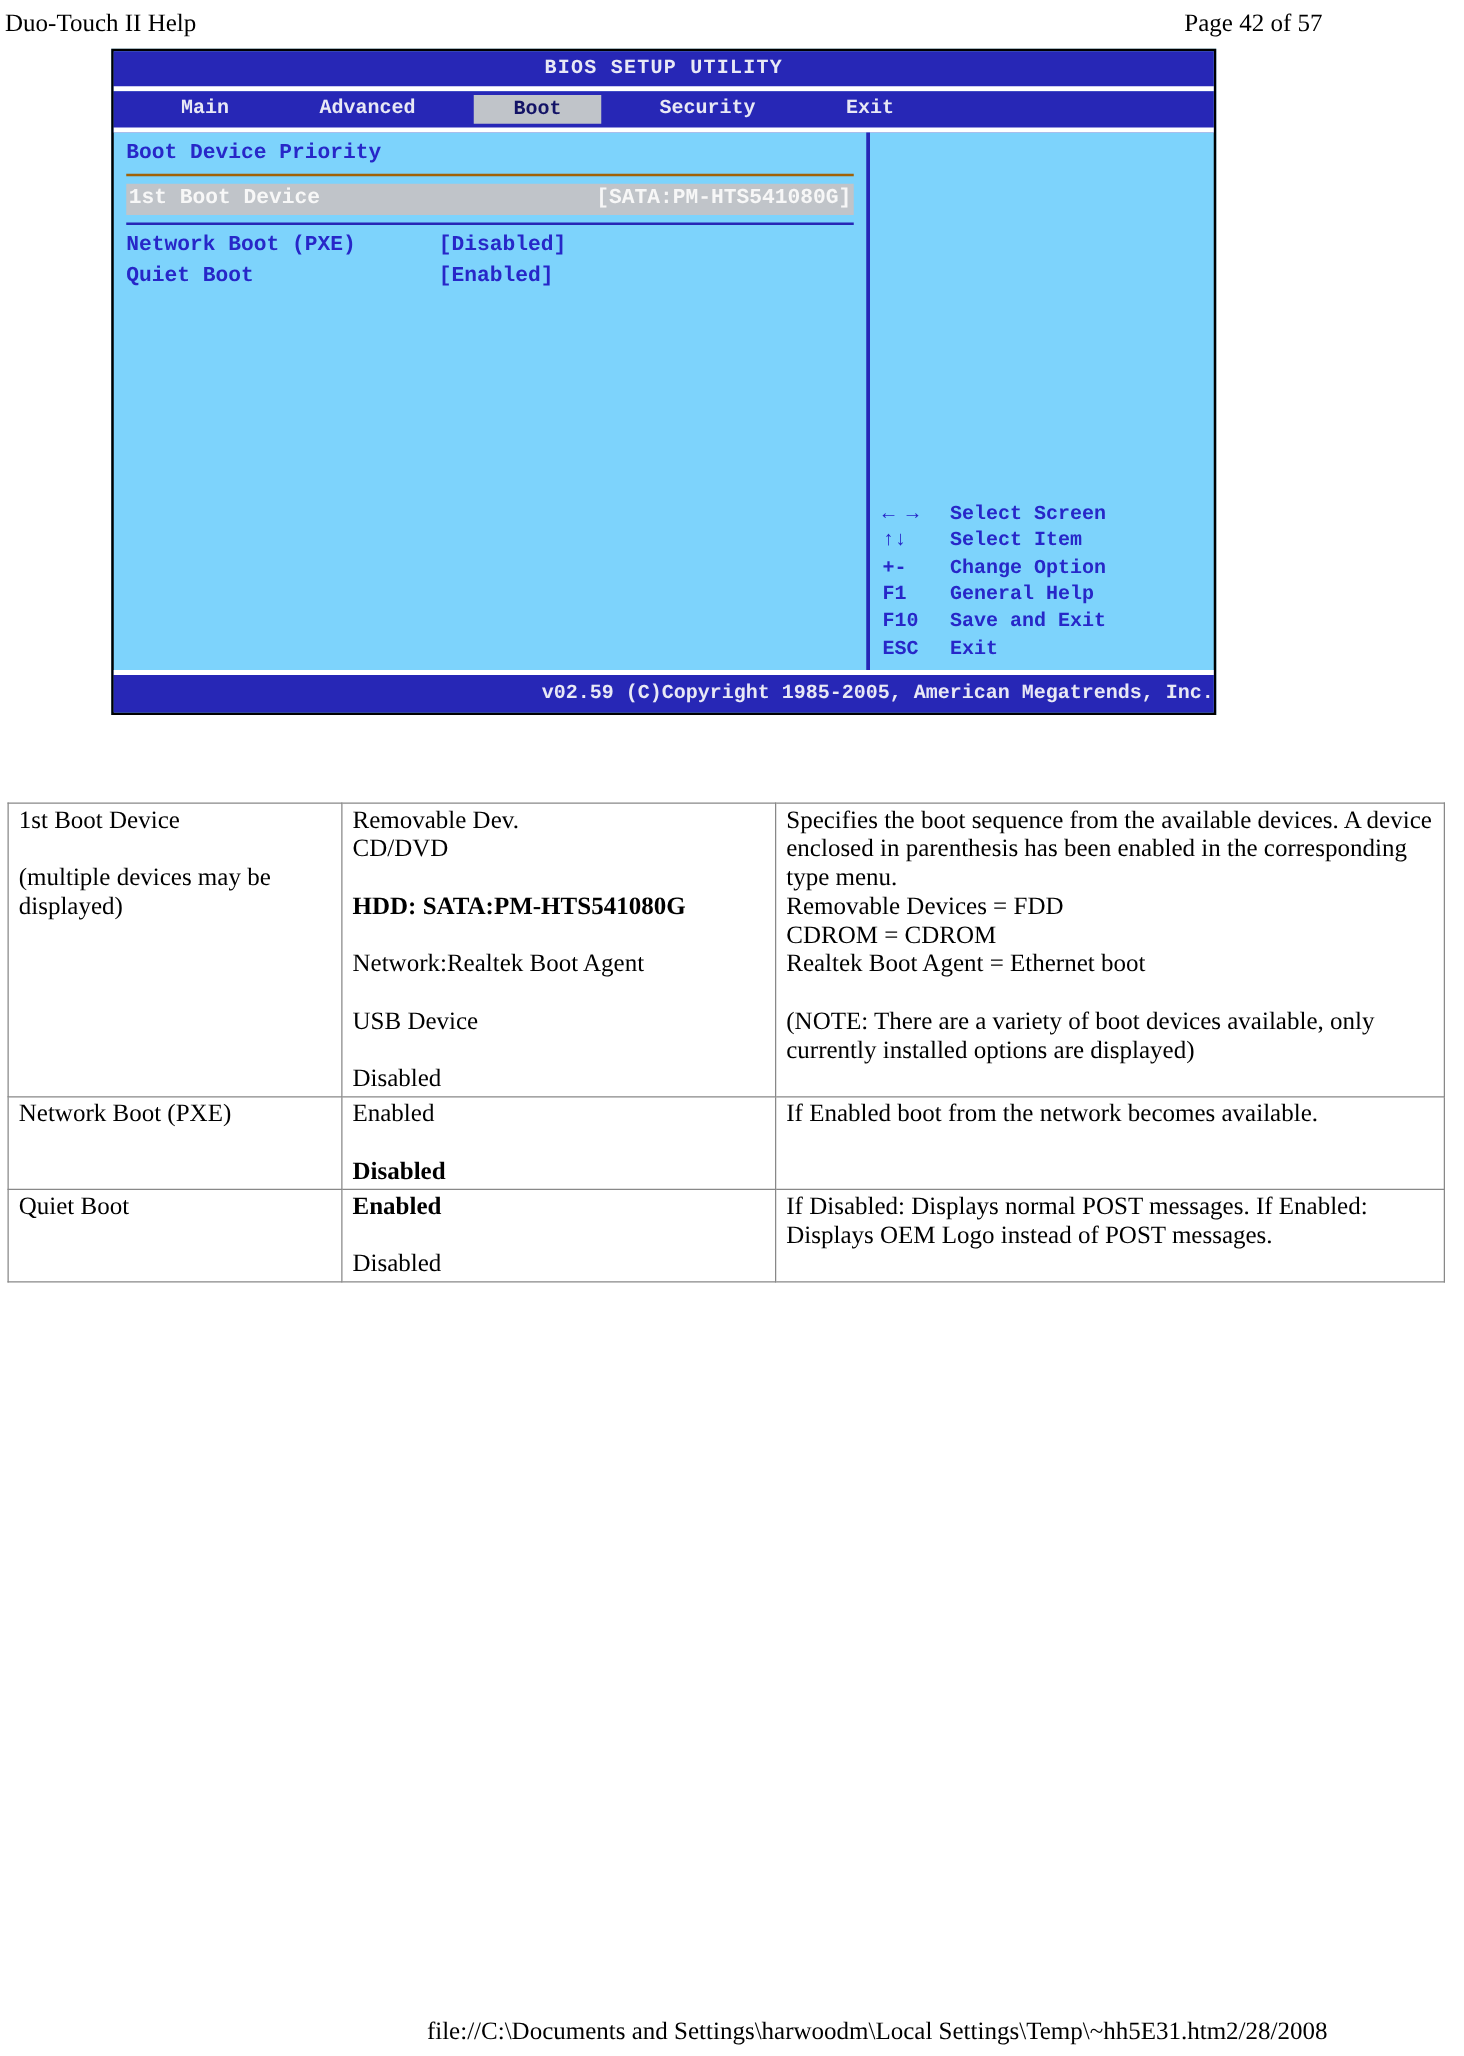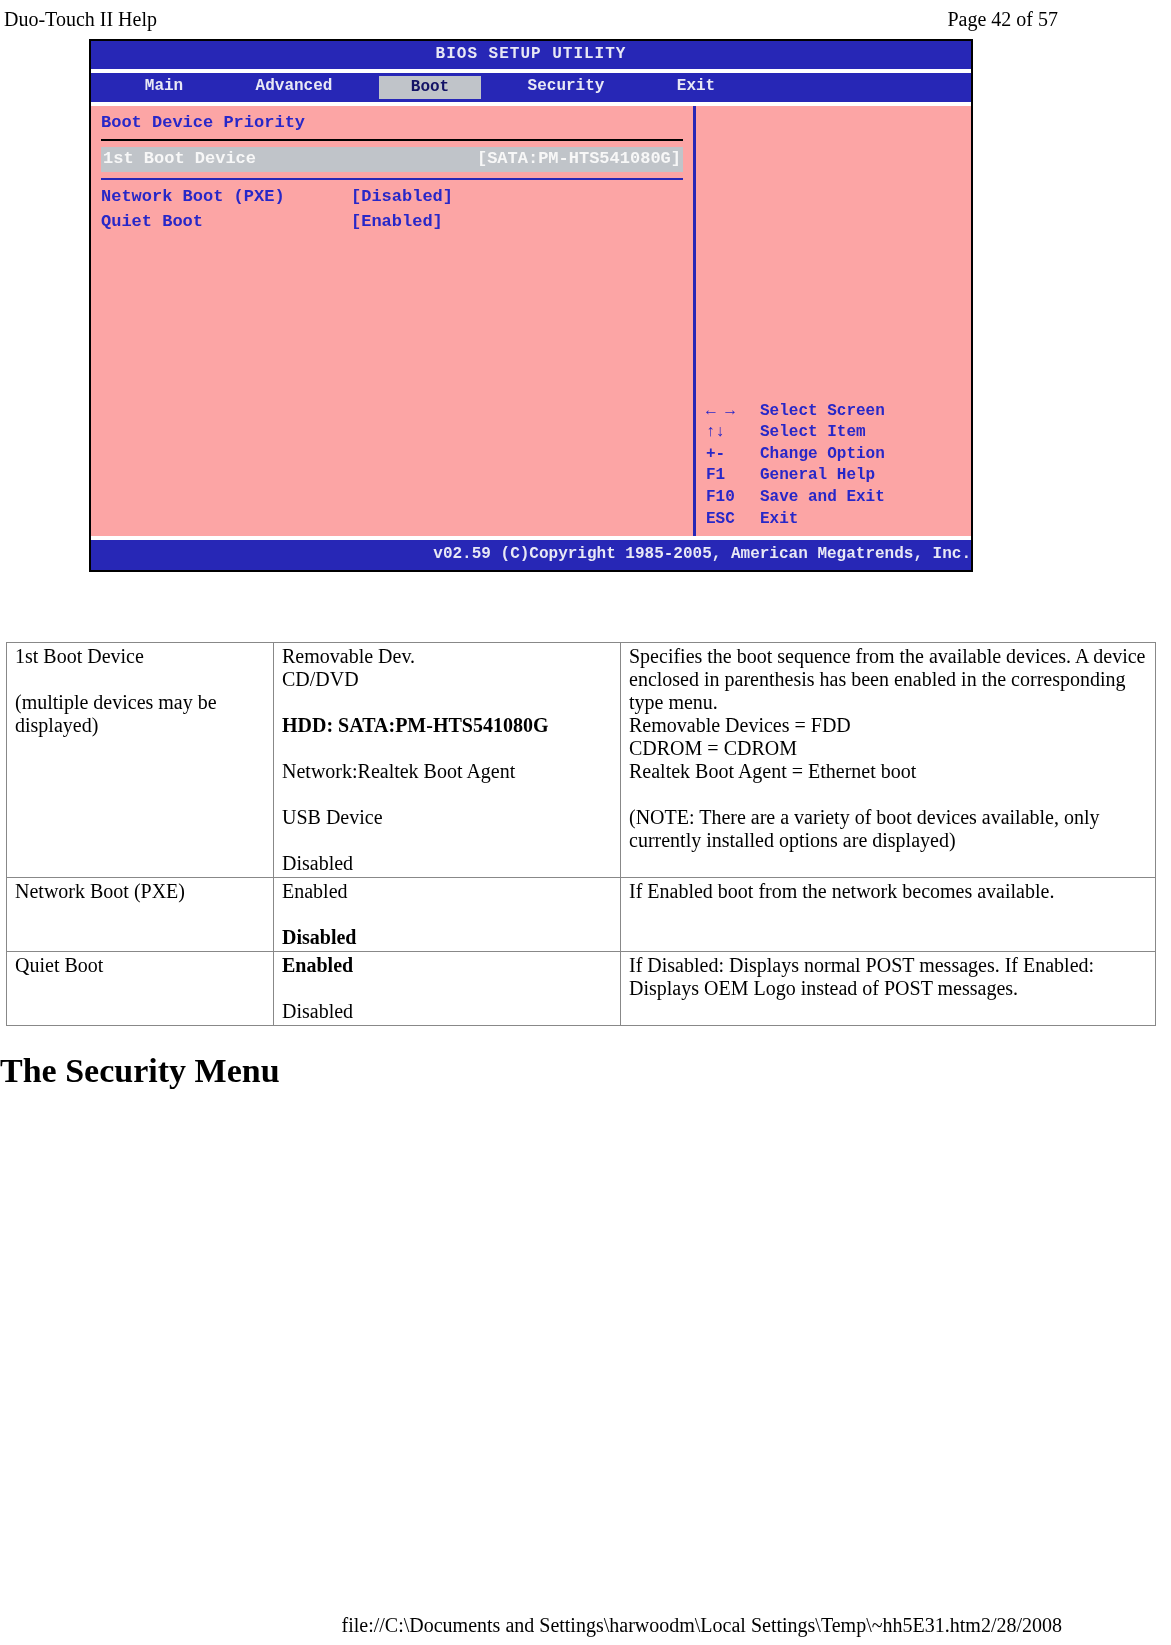--- a/index.html
+++ b/index.html
@@ -29,21 +29,21 @@
     margin-top: 2px;
     margin-bottom: 70px;
   }
   .bios-box {
     width: 880px;
     border: 2px solid #000;
     font-family: "Consolas", "Courier New", monospace;
     font-size: 17px;
     font-weight: bold;
     line-height: 1.35;
-    background: #fca5a5;
+    background: #7dd3fc;
   }
   .bios-title {
     background: #2727b6;
     color: #e8e8f5;
     text-align: center;
     padding: 3px 0;
     letter-spacing: 1px;
     border-bottom: 4px solid #fff;
     font-size: 16px;
   }
@@ -67,21 +67,21 @@
     height: 430px;
     position: relative;
   }
   .bios-left {
     flex: 1;
     border-right: 3px solid #2727b6;
     padding: 6px 10px;
     color: #2727c8;
     position: relative;
   }
-  .bios-left .heading { color: #2727c8; border-bottom: 2px solid #000000; padding-bottom: 4px; margin-bottom: 6px; }
+  .bios-left .heading { color: #2727c8; border-bottom: 2px solid #a16207; padding-bottom: 4px; margin-bottom: 6px; }
   .bios-left .selected { color: #f7f7f7; background: #c0c4c9; padding: 1px 2px; display: flex; justify-content: space-between; }
   .bios-left .selected span:first-child { color: #f7f7f7; }
   .bios-left .row { display: flex; justify-content: flex-start; gap: 40px; margin-top: 2px; }
   .bios-left .row .lbl { width: 210px; }
   .bios-left hr { border: none; border-top: 2px solid #2727b6; margin: 6px 0; }
   .bios-right {
     width: 275px;
     color: #2727c8;
     padding: 6px 10px;
     box-sizing: border-box;
@@ -256,20 +256,19 @@
       <td class="w2">
         <div class="b">Enabled</div>
         <div>&nbsp;</div>
         <div>Disabled</div>
       </td>
       <td>If Disabled: Displays normal POST messages.  If Enabled: Displays OEM Logo instead of POST messages.</td>
     </tr>
   </tbody>
     </table>
 
-  <h2 class="sec">The Security Menu</h2>
 
   <div class="footer-row">
     <span>file://C:\Documents and Settings\harwoodm\Local Settings\Temp\~hh5E31.htm</span>
     <span>2/28/2008</span>
   </div>
 
 </div>
 
 </body></html>

